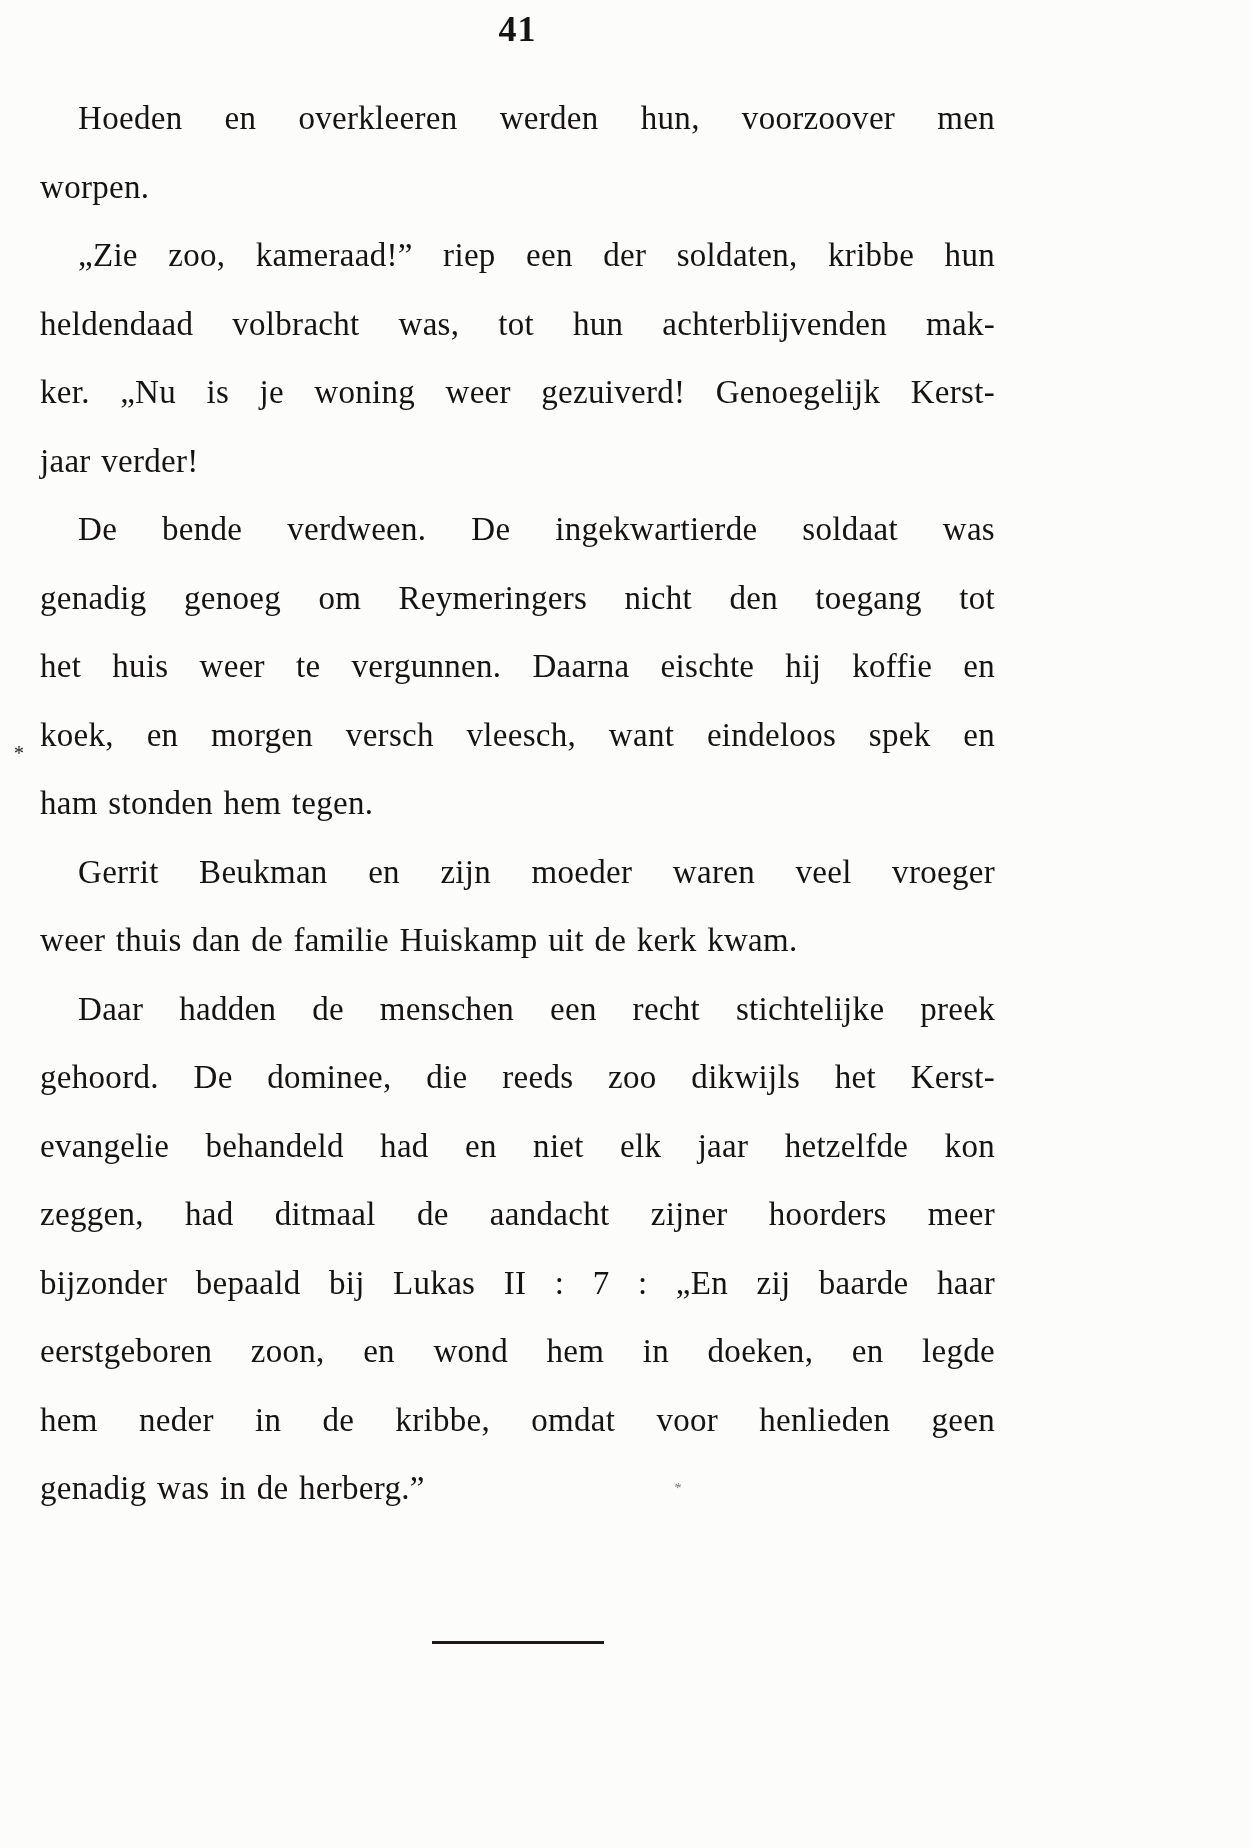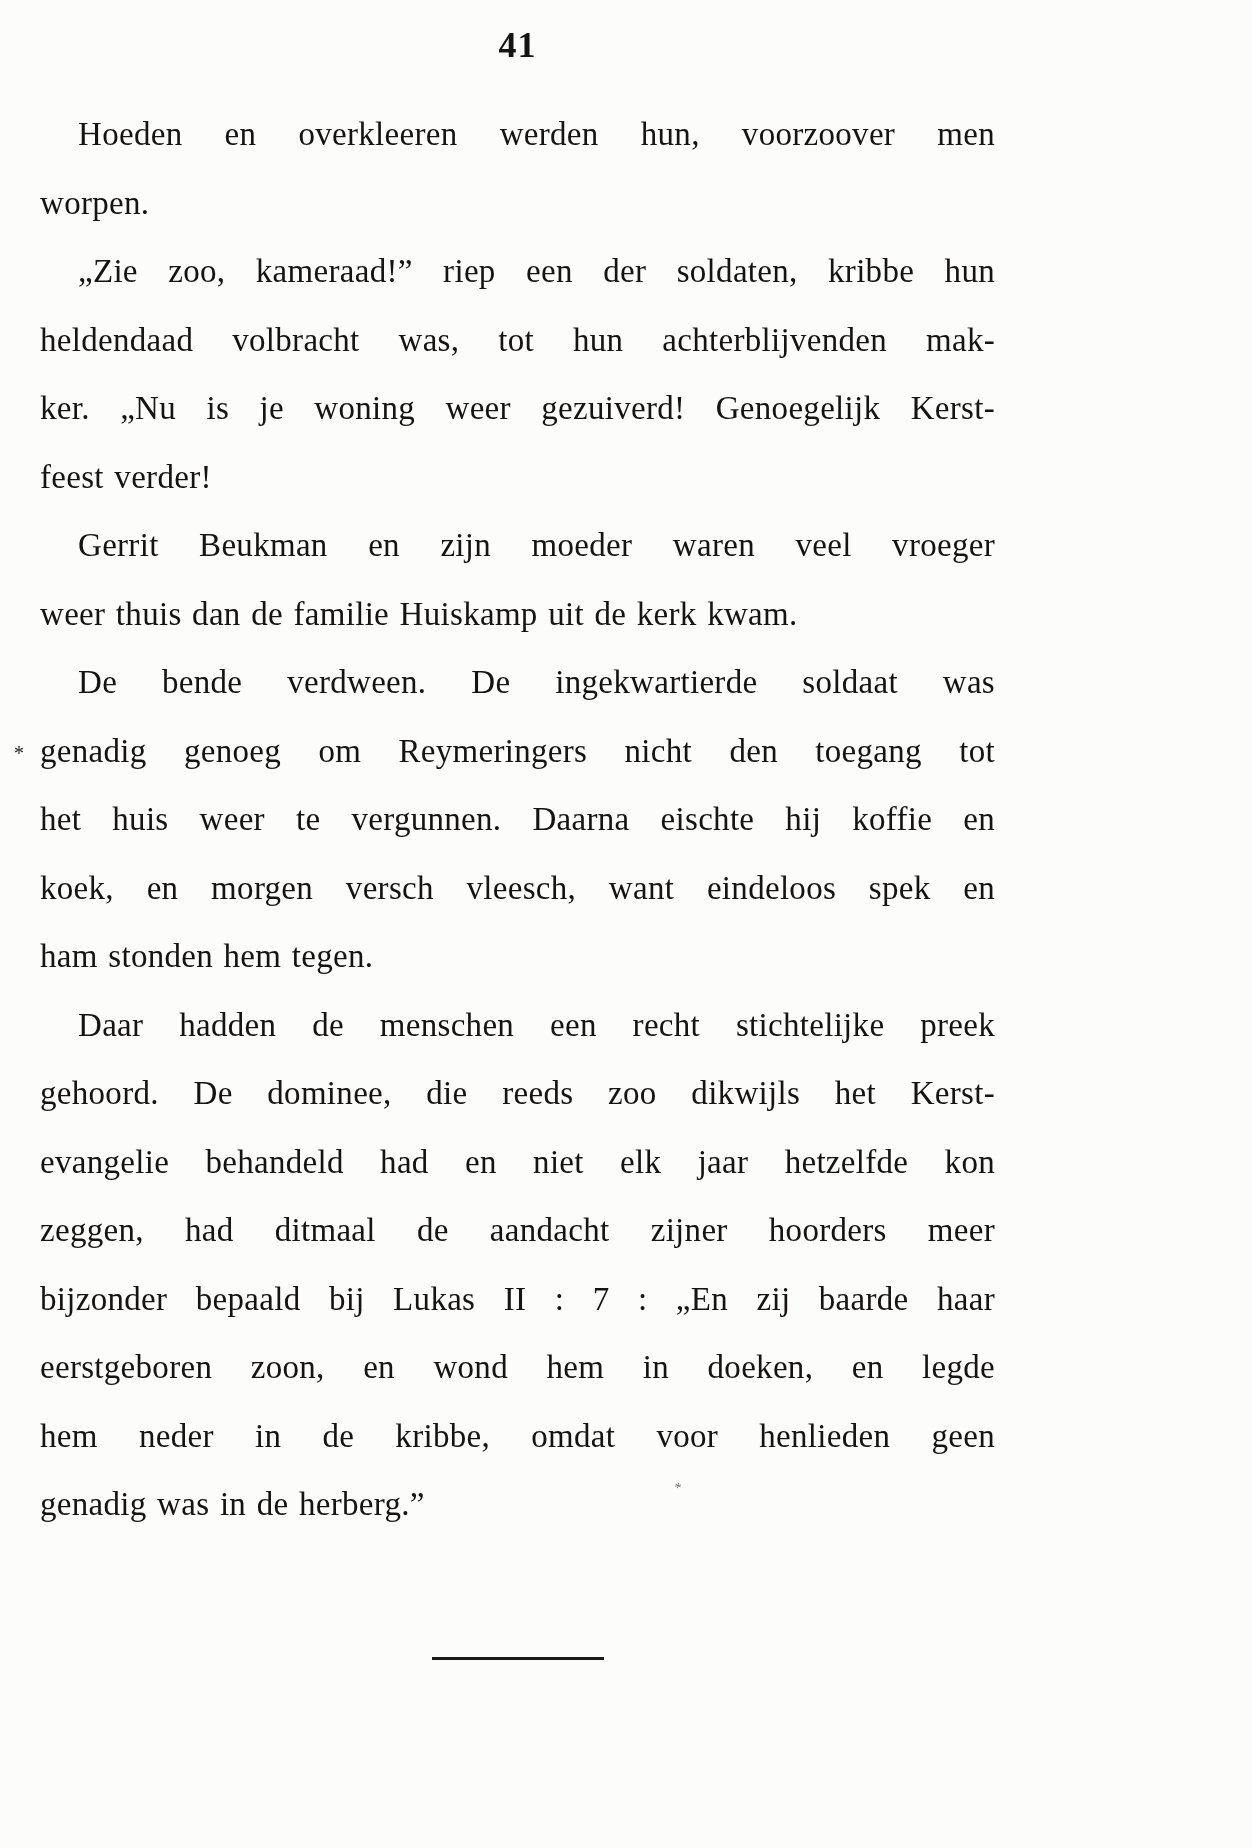--- a/index.html
+++ b/index.html
@@ -13,21 +13,21 @@
     height: 1848px;
     margin: 0 auto;
     background: #fcfcfa;
     color: #151412;
     font-family: "Liberation Serif", "DejaVu Serif", serif;
     overflow: hidden;
   }
   .content {
     position: absolute;
     left: 40px;
-    top: 24px;
+    top: 8px;
     width: 955px;
   }
   .page-number {
     text-align: center;
     font-size: 36px;
     font-weight: bold;
     letter-spacing: 1px;
     margin-bottom: 44px;
   }
   .text-block {
@@ -81,32 +81,32 @@
     <div class="page-number">41</div>
     <div class="text-block">
         <div class="para">
           <div class="line indent">Hoeden en overkleeren werden hun, voorzoover men</div>
           <div class="line end">worpen.</div>
         </div>
         <div class="para">
           <div class="line indent">„Zie zoo, kameraad!” riep een der soldaten, kribbe hun</div>
           <div class="line">heldendaad volbracht was, tot hun achterblijvenden mak-</div>
           <div class="line">ker. „Nu is je woning weer gezuiverd! Genoegelijk Kerst-</div>
-          <div class="line end">feest verder!</div>
-        </div>
-        <div class="para">
-          <div class="line indent">Gerrit Beukman en zijn moeder waren veel vroeger</div>
-          <div class="line end">weer thuis dan de familie Huiskamp uit de kerk kwam.</div>
+          <div class="line end">jaar verder!</div>
         </div>
         <div class="para">
           <div class="line indent">De bende verdween. De ingekwartierde soldaat was</div>
           <div class="line">genadig genoeg om Reymeringers nicht den toegang tot</div>
           <div class="line">het huis weer te vergunnen. Daarna eischte hij koffie en</div>
           <div class="line">koek, en morgen versch vleesch, want eindeloos spek en</div>
           <div class="line end">ham stonden hem tegen.</div>
+        </div>
+        <div class="para">
+          <div class="line indent">Gerrit Beukman en zijn moeder waren veel vroeger</div>
+          <div class="line end">weer thuis dan de familie Huiskamp uit de kerk kwam.</div>
         </div>
         <div class="para">
           <div class="line indent">Daar hadden de menschen een recht stichtelijke preek</div>
           <div class="line">gehoord. De dominee, die reeds zoo dikwijls het Kerst-</div>
           <div class="line">evangelie behandeld had en niet elk jaar hetzelfde kon</div>
           <div class="line">zeggen, had ditmaal de aandacht zijner hoorders meer</div>
           <div class="line">bijzonder bepaald bij Lukas II : 7 : „En zij baarde haar</div>
           <div class="line">eerstgeboren zoon, en wond hem in doeken, en legde</div>
           <div class="line">hem neder in de kribbe, omdat voor henlieden geen</div>
           <div class="line end">genadig was in de herberg.”</div>

